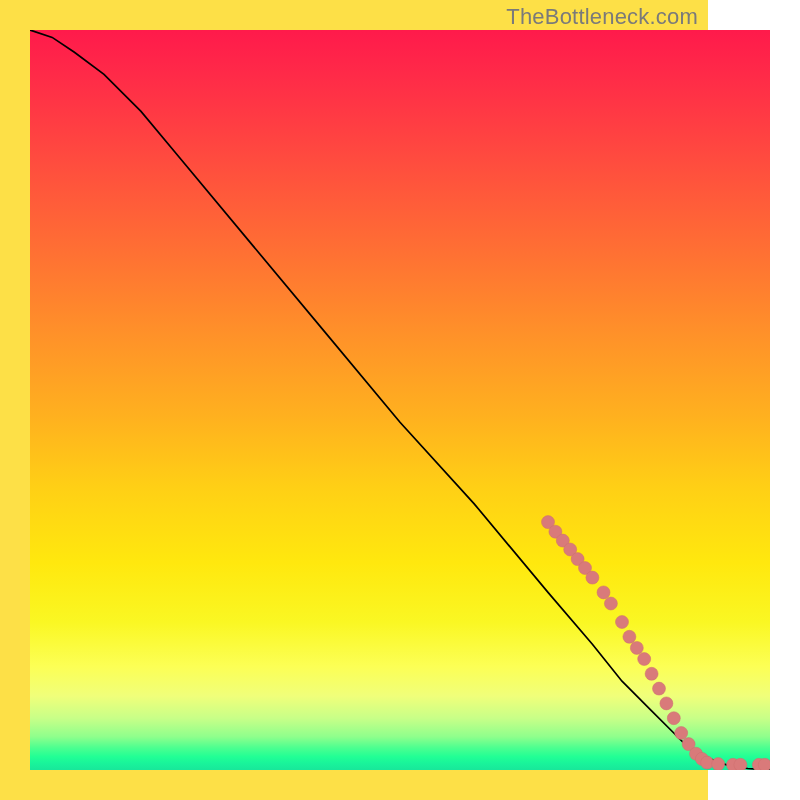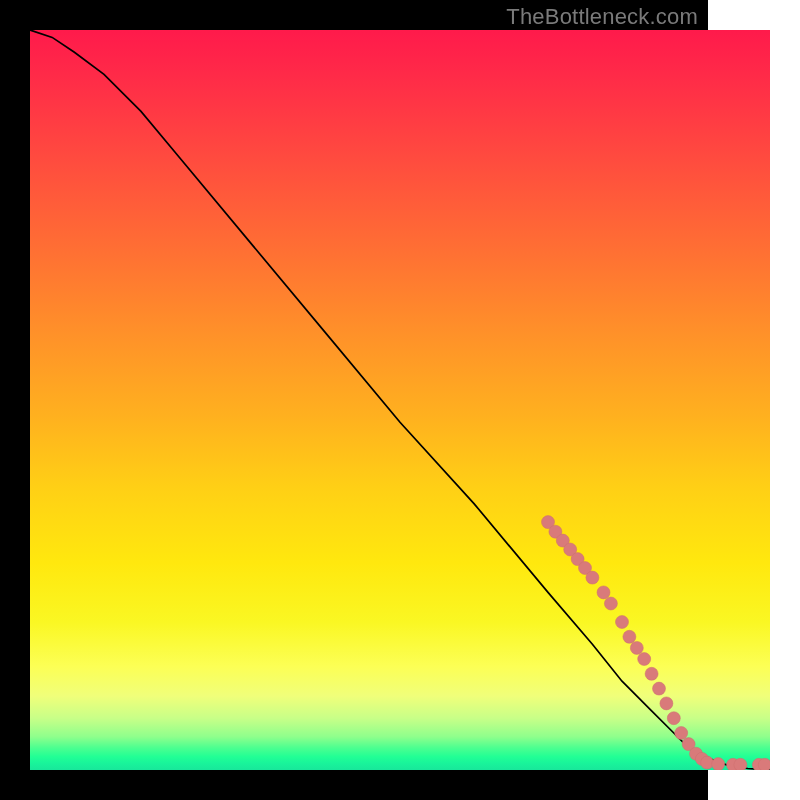--- a/index.html
+++ b/index.html
@@ -7,21 +7,21 @@
     padding: 0;
     width: 800px;
     height: 800px;
     overflow: hidden;
     font-family: Arial, Helvetica, sans-serif;
   }
   .frame {
     position: relative;
     width: 708px;
     height: 800px;
-    background: #000000;
+    background: #fde047;
   }
   .watermark {
     position: absolute;
     top: 4px;
     right: 10px;
     color: #7a7a7a;
     font-size: 22px;
     font-weight: 400;
     letter-spacing: 0.2px;
     z-index: 3;

